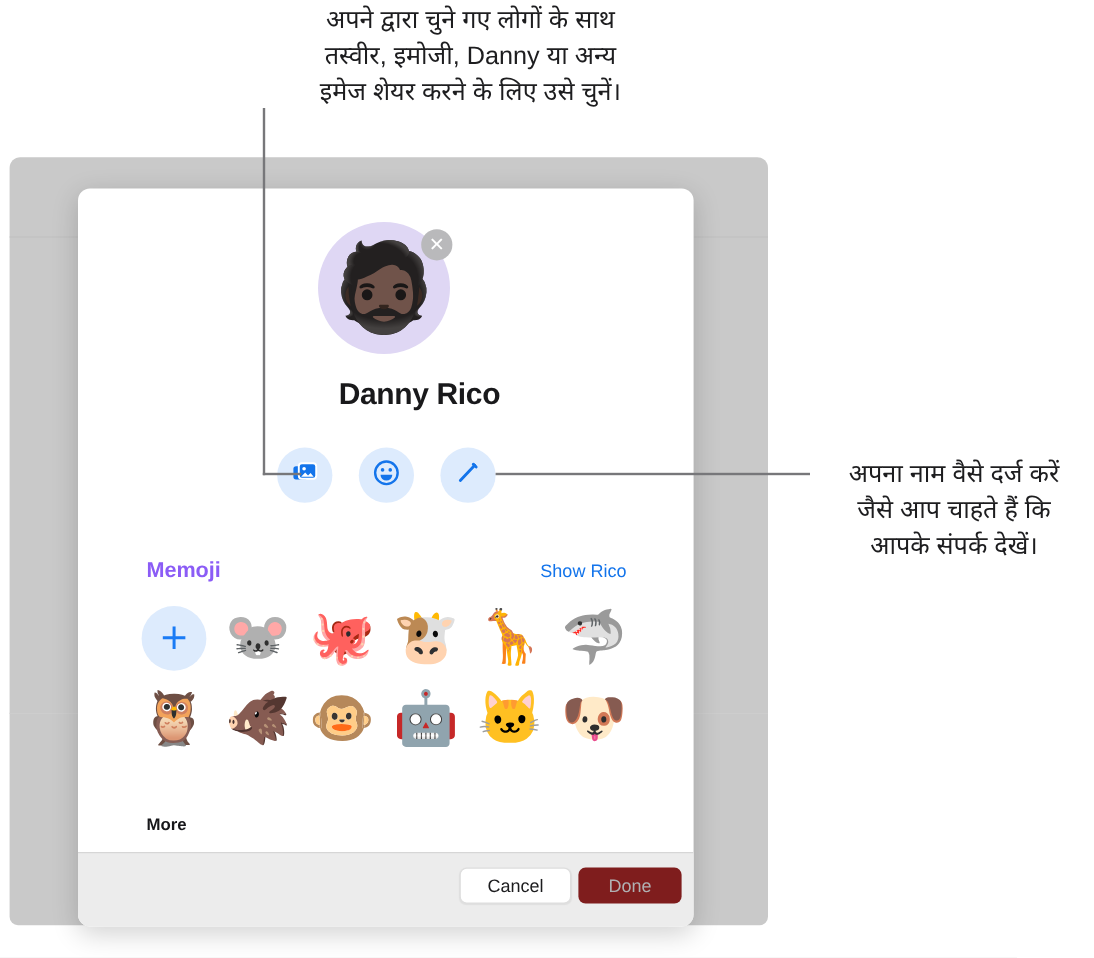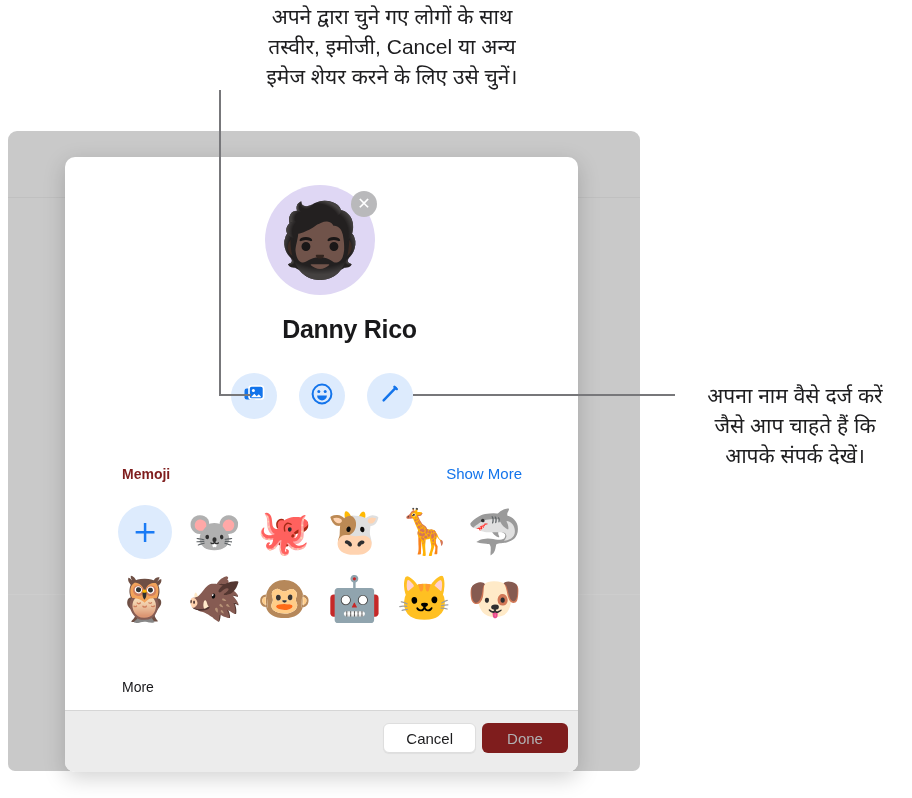--- a/index.html
+++ b/index.html
@@ -203,23 +203,23 @@
   #memoji-header {
     position: absolute;
     left: 57px;
     top: 308px;
     width: 400px;
     display: flex;
     justify-content: space-between;
     align-items: baseline;
   }
   #memoji-title {
-    font-size: 14px;
+    font-size: 18px;
     font-weight: bold;
-    color: #7f1d1d;
+    color: #8b5cf6;
   }
   #show-more {
     font-size: 15px;
     color: #1374eb;
   }
 
   .emoji-grid {
     position: absolute;
     left: 53px;
     width: 420px;
@@ -243,21 +243,21 @@
     color: #1a7bf5;
     font-size: 30px;
     font-family: "DejaVu Sans", sans-serif;
   }
 
   #more-title {
     position: absolute;
     left: 57px;
     top: 522px;
     font-size: 14px;
-    font-weight: normal;
+    font-weight: bold;
     color: #17171a;
   }
 
   
   #sheet-footer {
     position: absolute;
     left: 0;
     bottom: 0;
     width: 100%;
     height: 61px;
@@ -340,21 +340,21 @@
         <svg width="24" height="24" viewBox="0 0 24 24">
           <path d="M5.6 18.4 L17.6 5.8" stroke="#1374eb" stroke-width="2.4" stroke-linecap="round"></path>
           <path d="M16.4 4.8 L18.8 7.1" stroke="#1374eb" stroke-width="2.4" stroke-linecap="round"></path>
         </svg>
       </span>
     </div>
   </div>
 
   <div id="memoji-header">
     <span id="memoji-title">Memoji</span>
-    <span id="show-more">Show More</span>
+    <span id="show-more">Show Rico</span>
   </div>
 
   <div class="emoji-grid" id="emoji-row-1">
     <div class="emoji-cell add">+</div>
     <div class="emoji-cell">🐭</div>
     <div class="emoji-cell">🐙</div>
     <div class="emoji-cell">🐮</div>
     <div class="emoji-cell">🦒</div>
     <div class="emoji-cell">🦈</div>
   </div>
@@ -376,17 +376,17 @@
       <div class="dlg-btn" id="btn-done">Done</div>
     </div>
   </div>
 </div>
 
 <div class="leader" id="leader-left-v"></div>
 <div class="leader" id="leader-left-h"></div>
 <div class="leader" id="leader-right-h"></div>
 
 <div class="callout" id="callout-top">अपने द्वारा चुने गए लोगों के साथ
-तस्वीर, इमोजी, Cancel या अन्य
+तस्वीर, इमोजी, Danny या अन्य
 इमेज शेयर करने के लिए उसे चुनें।</div>
 <div class="callout" id="callout-right">अपना नाम वैसे दर्ज करें
 जैसे आप चाहते हैं कि
 आपके संपर्क देखें।</div>
 
 </body></html>

